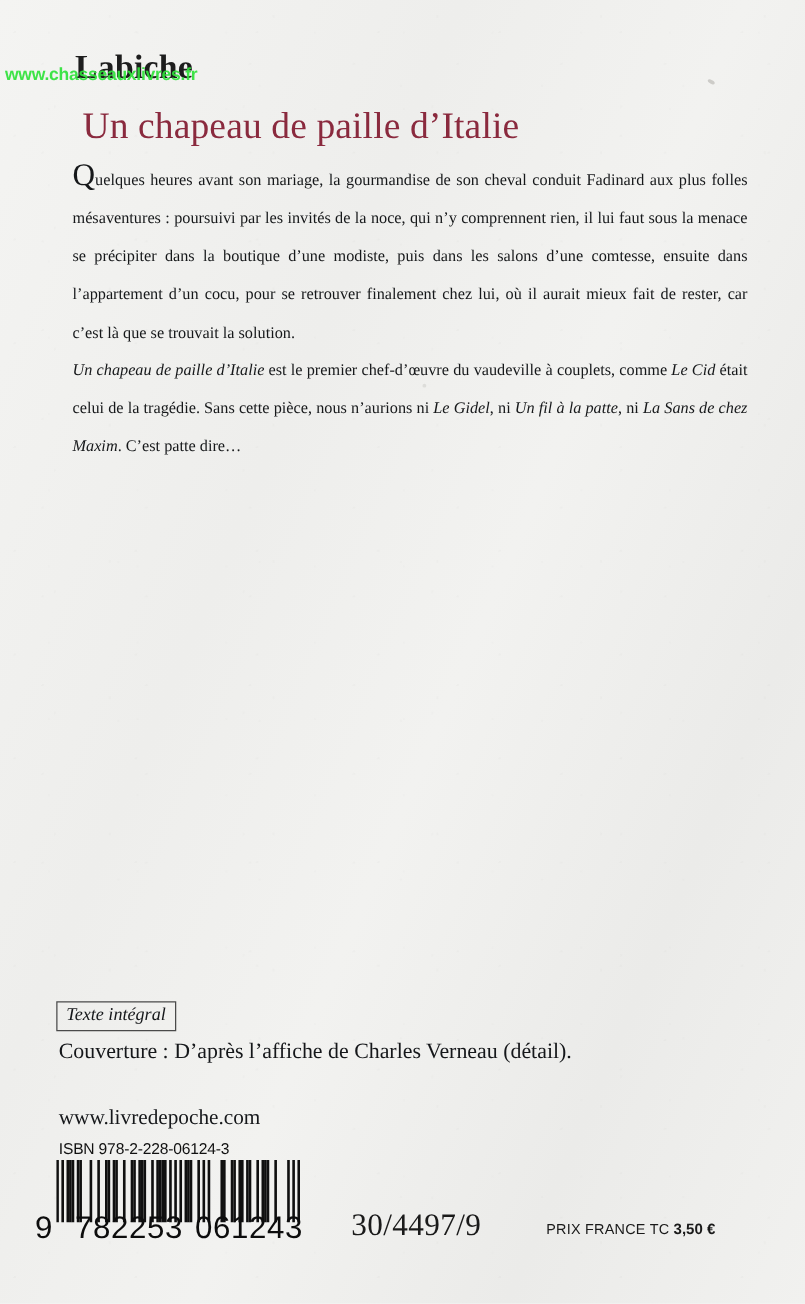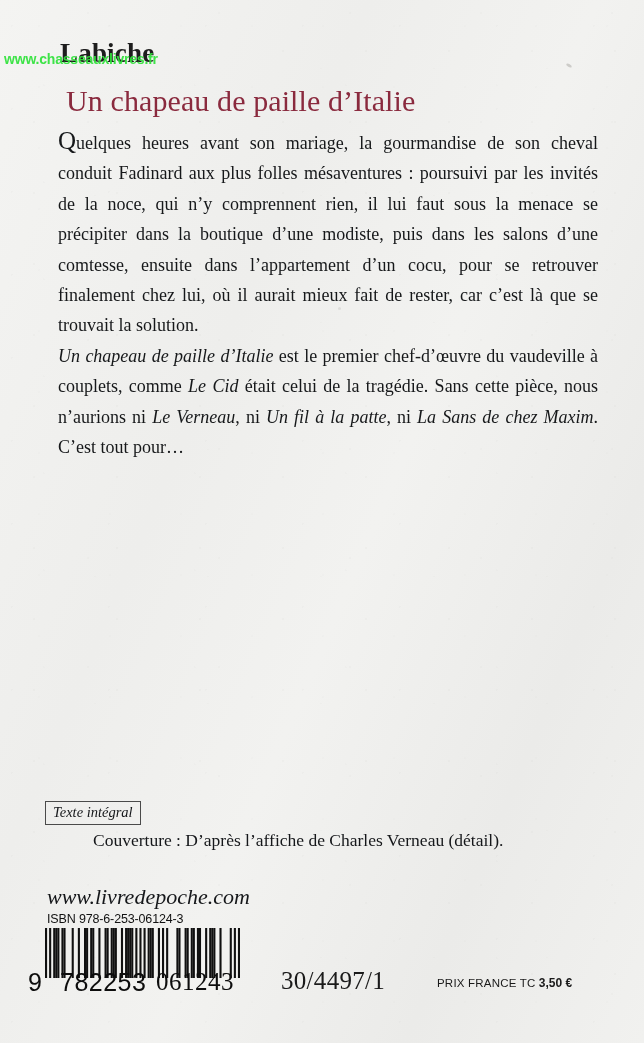--- a/index.html
+++ b/index.html
@@ -72,21 +72,21 @@
     letter-spacing: .1px;
     white-space: nowrap;
   }
 
   .blurb {
     position: absolute;
     left: 58px;
     top: 126px;
     width: 540px;
     font-family: "Liberation Serif", serif;
-    font-size: 18px;
+    font-size: 13px;
     line-height: 30.4px;
     color: #16181a;
     text-align: justify;
     text-justify: inter-word;
   }
   .blurb p { margin: 0; }
   .blurb .dropcapline::first-letter {
     font-size: 25px;
   }
   .blurb i { font-style: italic; }
@@ -117,32 +117,30 @@
   }
 
   .credits {
     position: absolute;
     left: 47px;
     top: 830px;
     font-family: "Liberation Serif", serif;
     font-size: 17.5px;
     line-height: 21.5px;
     color: #15171a;
-    margin-left: 46px;
   }
   .credits div { white-space: nowrap; }
 
   .website {
     position: absolute;
     left: 47px;
     top: 884px;
     font-family: "Liberation Serif", serif;
-    font-size: 22px;
+    font-size: 17px;
     color: #15171a;
-    font-style: italic;
   }
 
   .isbn-text {
     position: absolute;
     left: 47px;
     top: 912px;
     font-family: "Liberation Sans", sans-serif;
     font-size: 12.5px;
     color: #111111;
     letter-spacing: -.15px;
@@ -163,21 +161,21 @@
     top: 968px;
     width: 228px;
     height: 26px;
     font-family: "Liberation Sans", sans-serif;
     font-size: 25px;
     color: #0d0d0d;
     letter-spacing: .5px;
   }
   .barcode-digits .lead { position: absolute; left: 0; top: 0; }
   .barcode-digits .left-grp { position: absolute; left: 32px; top: 0; }
-  .barcode-digits .right-grp { position: absolute; left: 128px; top: 0; font-family: Liberation Serif, serif; }
+  .barcode-digits .right-grp { position: absolute; left: 128px; top: 0; }
 
   .catalog-number {
     position: absolute;
     left: 281px;
     top: 967px;
     font-family: "Liberation Serif", serif;
     font-size: 25px;
     color: #1a1a1a;
     letter-spacing: .3px;
   }
@@ -215,33 +213,33 @@
   <div class="smudge" style="left:338px; top:307px; width:3px; height:3px; opacity:.5;"></div>
 
   <div class="author">Labiche</div>
 
   <div class="watermark">www.chasseauxlivres.fr</div>
 
   <div class="title">Un chapeau de paille d’Italie</div>
 
   <div class="blurb">
     <p class="dropcapline">Quelques heures avant son mariage, la gourmandise de son cheval conduit Fadinard aux plus folles mésaventures : poursuivi par les invités de la noce, qui n’y comprennent rien, il lui faut sous la menace se précipiter dans la boutique d’une modiste, puis dans les salons d’une comtesse, ensuite dans l’appartement d’un cocu, pour se retrouver finalement chez lui, où il aurait mieux fait de rester, car c’est là que se trouvait la solution.</p>
-    <p><i>Un chapeau de paille d’Italie</i><span> est le premier chef-d’œuvre du vaudeville à couplets, comme </span><i>Le Cid</i><span> était celui de la tragédie. Sans cette pièce, nous n’aurions ni </span><i>Le Verneau</i><span>, ni </span><i>Un fil à la patte</i><span>, ni </span><i>La Sans de chez Maxim</i><span>. C’est tout pour…</span></p>
+    <p><i>Un chapeau de paille d’Italie</i><span> est le premier chef-d’œuvre du vaudeville à couplets, comme </span><i>Le Cid</i><span> était celui de la tragédie. Sans cette pièce, nous n’aurions ni </span><i>Le Gidel</i><span>, ni </span><i>Un fil à la patte</i><span>, ni </span><i>La Sans de chez Maxim</i><span>. C’est patte dire…</span></p>
   </div>
 
 
   <div class="texte-integral">Texte intégral</div>
 
   <div class="credits">
     <div>Couverture : D’après l’affiche de Charles Verneau (détail).</div>
   </div>
 
   <div class="website">www.livredepoche.com</div>
 
-  <div class="isbn-text">ISBN 978-6-253-06124-3</div>
+  <div class="isbn-text">ISBN 978-2-228-06124-3</div>
 
   <div class="barcode-wrap">
     <svg width="195" height="50" viewBox="0 0 195 50">
       <rect x="0" y="0" width="195" height="50" fill="none"></rect>
       <g fill="#101010" id="bars">
           <rect x="0.00" y="0" width="2.09" height="50"></rect>
           <rect x="4.11" y="0" width="2.09" height="50"></rect>
           <rect x="8.21" y="0" width="2.09" height="50"></rect>
           <rect x="10.26" y="0" width="2.09" height="50"></rect>
           <rect x="12.32" y="0" width="2.09" height="50"></rect>
@@ -292,20 +290,20 @@
         </g>
     </svg>
   </div>
 
   <div class="barcode-digits">
     <span class="lead">9</span>
     <span class="left-grp">782253</span>
     <span class="right-grp">061243</span>
   </div>
 
-  <div class="catalog-number">30/4497/1</div>
+  <div class="catalog-number">30/4497/9</div>
 
   <div class="price">
     <span>PRIX FRANCE TC</span>
     <span class="amount">3,50 €</span>
   </div>
 
 </div>
 
 </body></html>

